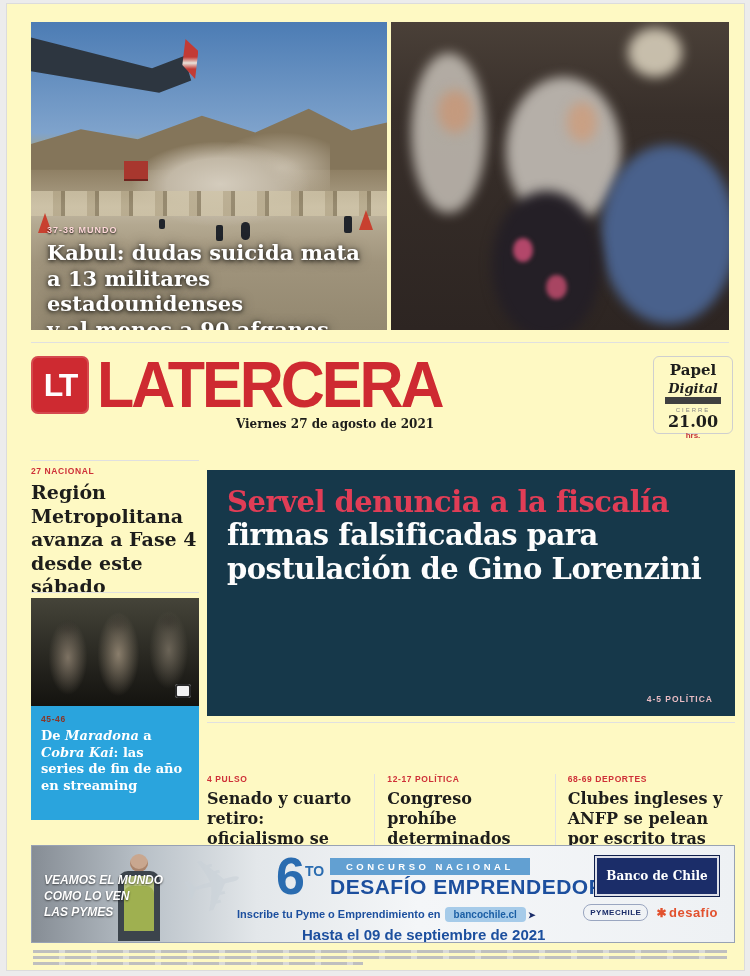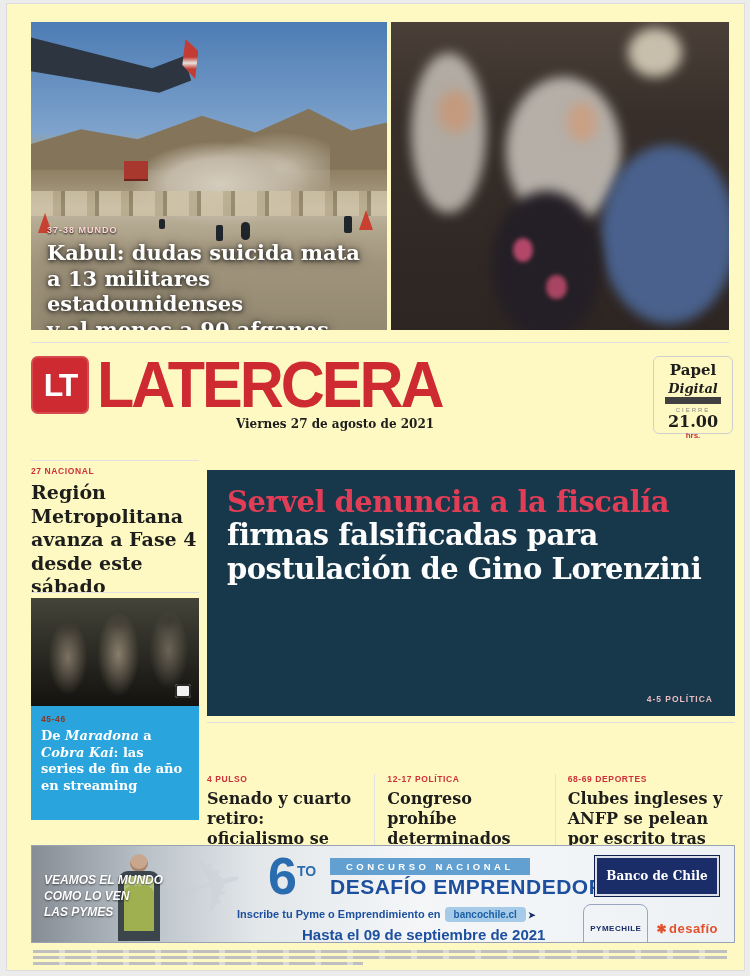--- a/index.html
+++ b/index.html
@@ -74,32 +74,32 @@
   .col h3{margin:5px 0 0;font-family:"DejaVu Serif",serif;font-weight:bold;font-size:16px;line-height:1.25;color:#1d1d1b;}
 
   
   #ad{left:24px;top:841px;width:704px;height:98px;border:1px solid #98a2b4;box-sizing:border-box;background:linear-gradient(90deg,#868d95 0%,#b9c1c8 16%,#e3e7ea 32%,#f4f6f8 55%,#eef1f4 100%);overflow:hidden;}
   #ad .tagline{position:absolute;left:12px;top:26px;font-size:12px;line-height:1.35;font-weight:900;font-style:italic;color:#fff;text-shadow:0 1px 2px rgba(0,0,0,.6);z-index:3;}
   #ad-man{position:absolute;left:78px;top:8px;width:58px;height:86px;z-index:2;}
   #ad-man .head{position:absolute;left:20px;top:0;width:18px;height:18px;border-radius:50%;background:#c9a78f;box-shadow:inset 0 -3px 0 #a9846c;}
   #ad-man .body{position:absolute;left:8px;top:17px;width:42px;height:70px;border-radius:10px 10px 0 0;background:#3c444c;}
   #ad-man .vest{position:absolute;left:14px;top:22px;width:30px;height:55px;border-radius:8px 8px 0 0;background:#9fb050;box-shadow:inset 0 10px 0 rgba(255,255,255,.25);}
   #ad-plane{position:absolute;left:150px;top:-4px;font-size:74px;color:#c9d1d8;opacity:.55;transform:rotate(-14deg);z-index:1;}
-  #ad-six{position:absolute;left:236px;top:4px;font-size:52px;font-weight:900;color:#2a6cb0;line-height:1;}
+  #ad-six{position:absolute;left:244px;top:4px;font-size:52px;font-weight:900;color:#2a6cb0;line-height:1;}
   #ad-six sup{font-size:14px;font-weight:900;vertical-align:super;}
   #ad-contest-bar{position:absolute;left:298px;top:12px;background:#62a0d2;color:#fff;font-size:9.5px;font-weight:bold;letter-spacing:3.5px;padding:3px 16px;}
   #ad-contest-name{position:absolute;left:298px;top:29px;font-size:21px;font-weight:900;color:#1c4f9e;letter-spacing:.5px;}
   #ad-cta{position:absolute;left:205px;top:62px;font-size:11px;font-weight:900;color:#1c4f9e;}
   #ad-cta .btn{background:#a6cbe9;color:#1b5fa5;padding:2px 9px;border-radius:4px;font-size:10px;font-weight:900;margin-left:4px;}
   #ad-cta .ptr{color:#1b2d69;font-size:9px;margin-left:2px;}
   #ad-deadline{position:absolute;left:270px;top:80px;font-size:15px;font-weight:bold;color:#1c4f9e;}
   #ad-bank{position:absolute;right:14px;top:9px;width:124px;height:40px;background:#1b2d69;border:1px solid #10204e;box-shadow:inset 0 0 0 2px rgba(255,255,255,.85);display:flex;align-items:center;justify-content:center;}
   #ad-bank span{font-family:"DejaVu Serif",serif;font-weight:bold;font-size:12px;color:#fff;}
   #ad-partners{position:absolute;right:16px;top:58px;display:flex;align-items:center;gap:8px;}
-  #ad-partners .pyme{font-size:8px;font-weight:bold;color:#1b2d69;border:1px solid #9aa6c0;border-radius:8px;padding:19px 6px;letter-spacing:.5px;}
+  #ad-partners .pyme{font-size:8px;font-weight:bold;color:#1b2d69;border:1px solid #9aa6c0;border-radius:8px;padding:3px 6px;letter-spacing:.5px;}
   #ad-partners .des{font-size:13px;font-weight:bold;color:#e2512e;letter-spacing:.5px;}
   #ad-partners .star{color:#e2512e;font-size:12px;margin-right:2px;}
 
   
   .legal{position:absolute;left:26px;height:3px;background:repeating-linear-gradient(90deg,#bfbfbf 0 26px,#d9d9d9 26px 32px);}
 </style>
 </head>
 <body>
 
 <div id="page">

